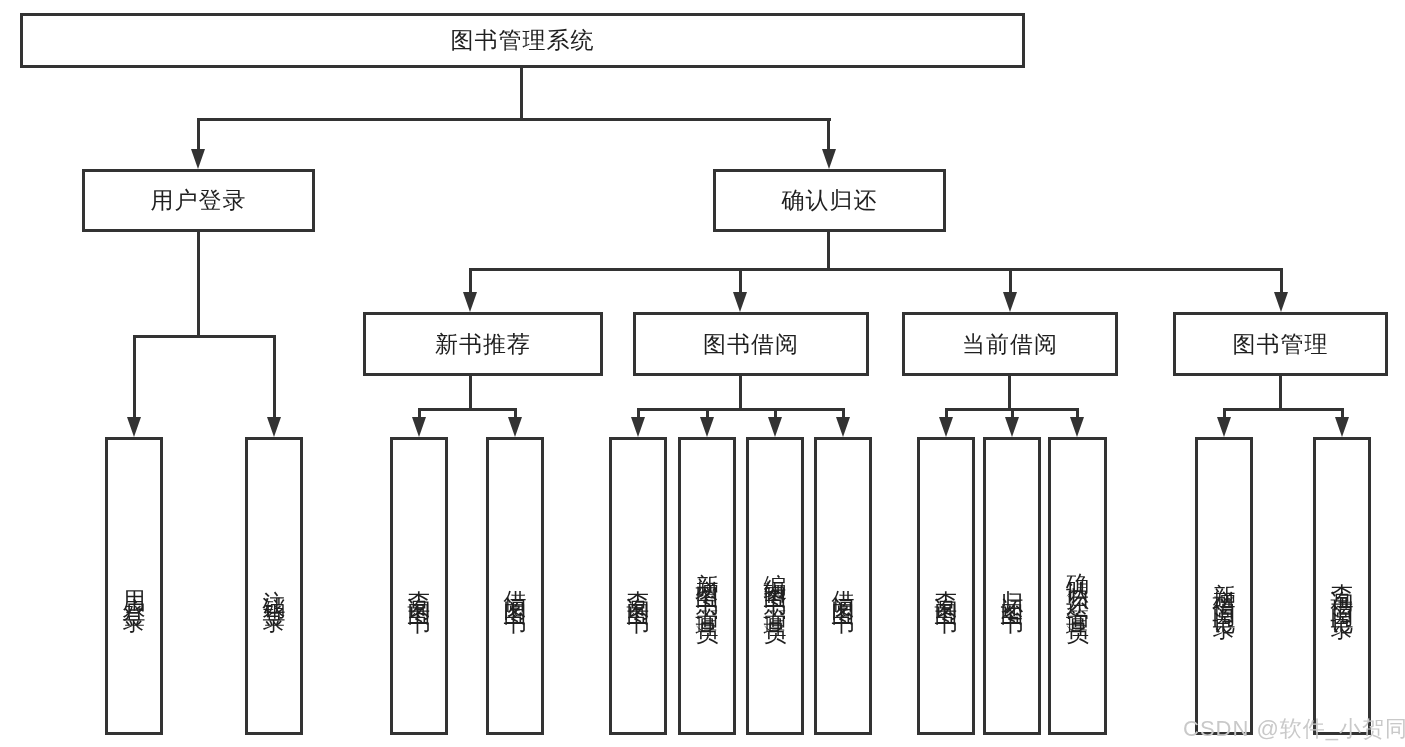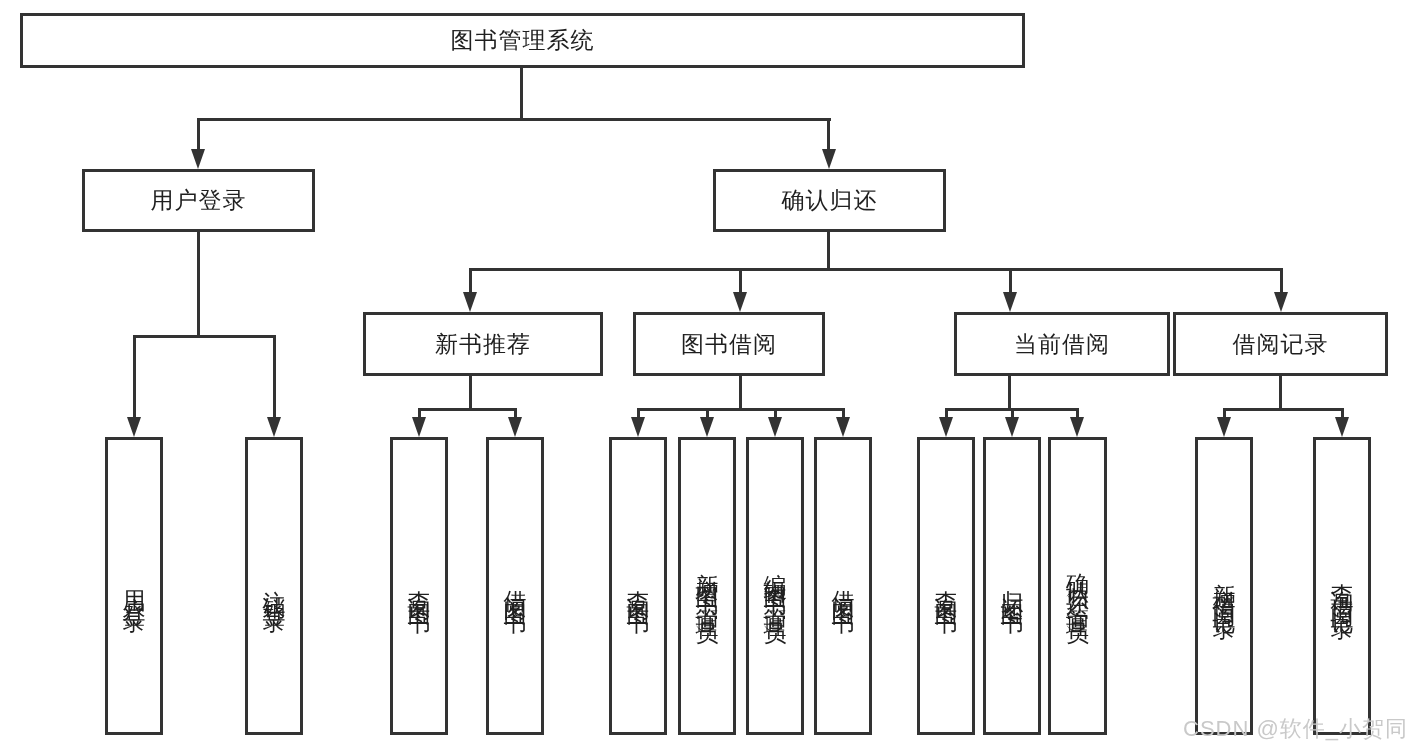--- a/index.html
+++ b/index.html
@@ -72,28 +72,28 @@
   <div class="vline" style="left:739px; top:268px; height:24px;"></div>
   <div class="arrow" style="left:733px; top:292px;"></div>
   <div class="vline" style="left:1009px; top:268px; height:24px;"></div>
   <div class="arrow" style="left:1003px; top:292px;"></div>
   <div class="vline" style="left:1280px; top:268px; height:24px;"></div>
   <div class="arrow" style="left:1274px; top:292px;"></div>
 
   <div class="box" style="left:363px; top:312px; width:240px; height:64px;">
     <span>新书推荐</span>
   </div>
-  <div class="box" style="left:633px; top:312px; width:192px; height:64px;text-align:center;">
+  <div class="box" style="left:633px; top:312px; width:236px; height:64px;text-align:center;">
     <span>图书借阅</span>
   </div>
-  <div class="box" style="left:954px; top:312px; width:216px; height:64px;">
+  <div class="box" style="left:902px; top:312px; width:216px; height:64px;">
     <span>当前借阅</span>
   </div>
   <div class="box" style="left:1173px; top:312px; width:215px; height:64px;">
-    <span>借阅记录</span>
+    <span>图书管理</span>
   </div>
 
   <div class="vline" style="left:469px; top:376px; height:32px;"></div>
   <div class="hline" style="left:418px; top:408px; width:99px;"></div>
   <div class="vline" style="left:418px; top:408px; height:11px;"></div>
   <div class="arrow" style="left:412px; top:417px;"></div>
   <div class="vline" style="left:514px; top:408px; height:11px;"></div>
   <div class="arrow" style="left:508px; top:417px;"></div>
 
   <div class="vline" style="left:739px; top:376px; height:32px;"></div>

